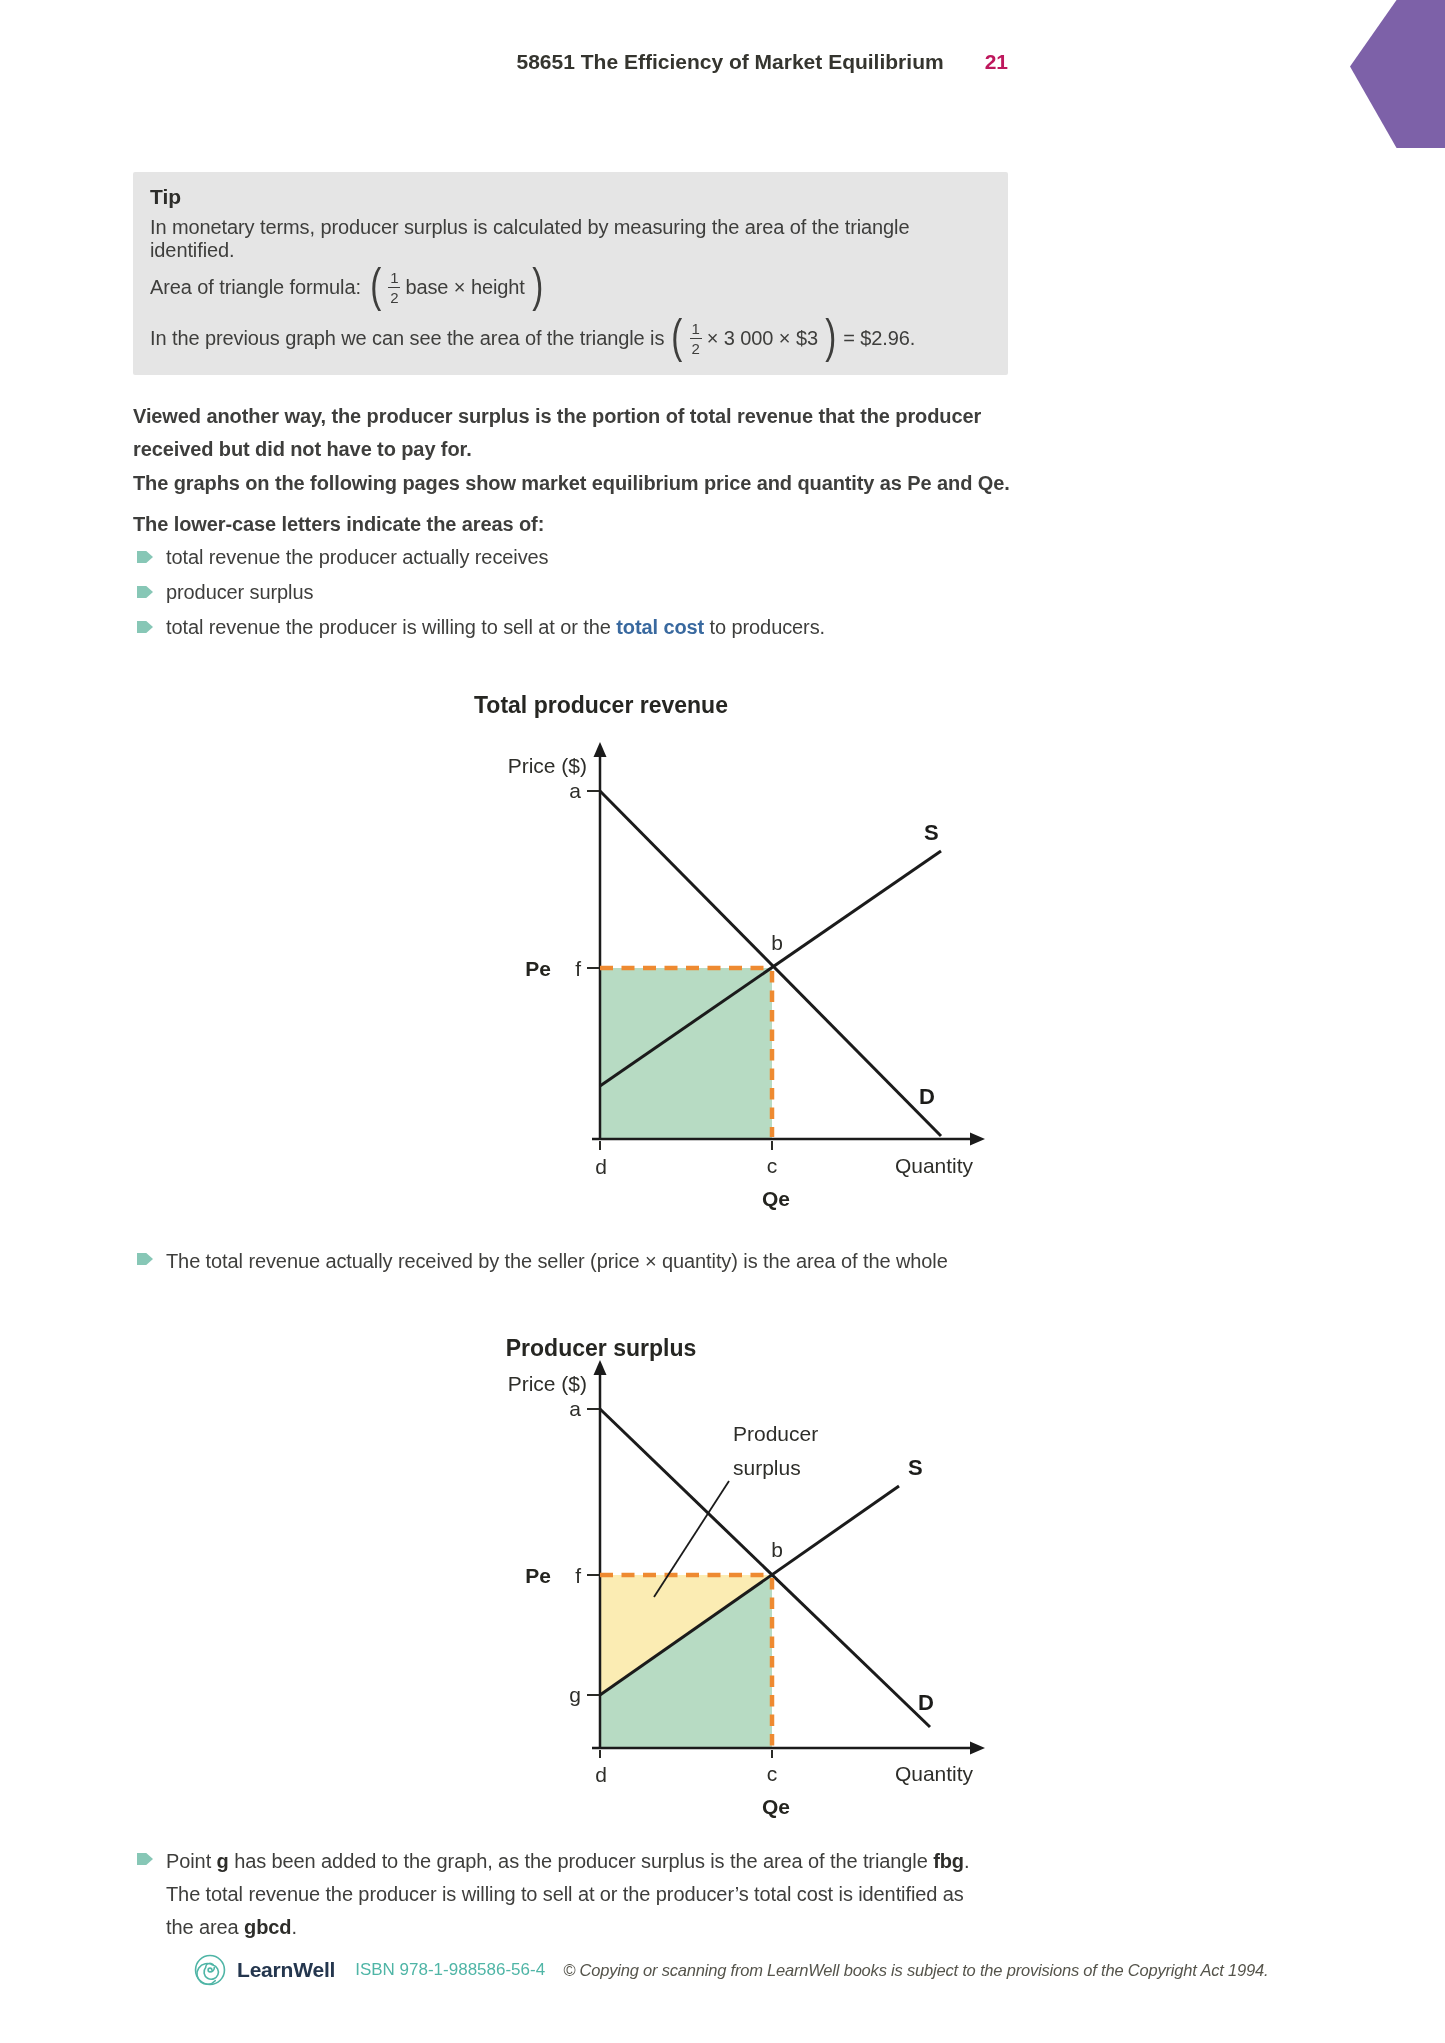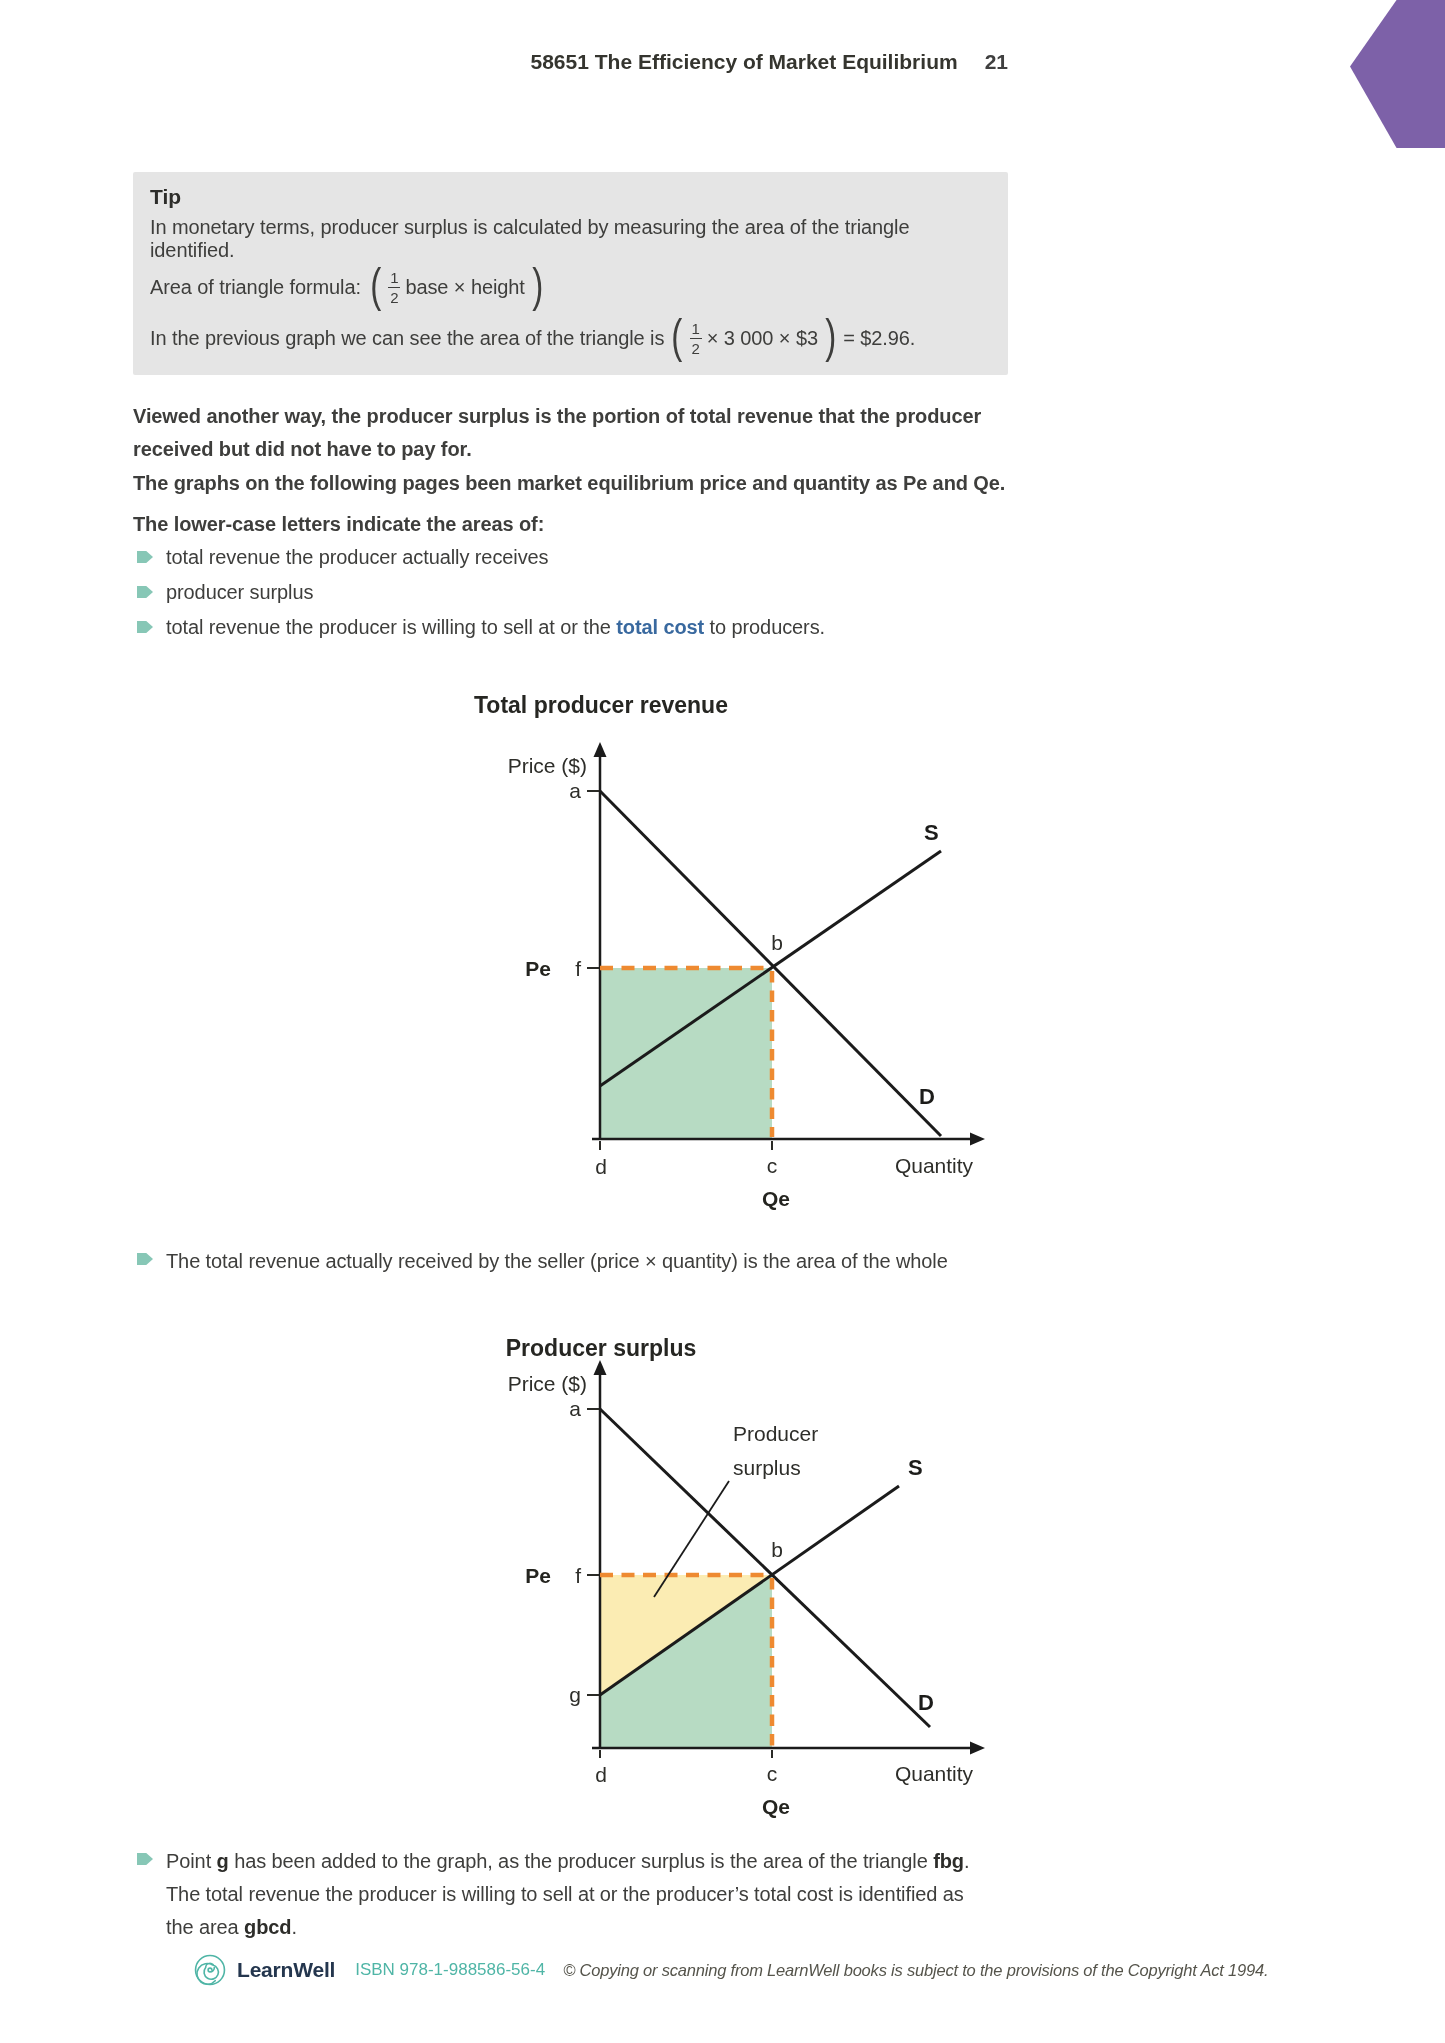--- a/index.html
+++ b/index.html
@@ -4,21 +4,21 @@
 <style>
   html,body{margin:0;padding:0;background:#ffffff;}
   .page{
     position:relative;width:1445px;height:2043px;background:#ffffff;
     font-family:"Liberation Sans",sans-serif;color:#3e3e3c;overflow:hidden;
   }
   .abs{position:absolute;}
 
   
   .header-row{left:133px;top:50px;width:875px;text-align:right;font-size:21px;font-weight:600;color:#35352f;}
-  .page-num{font-weight:700;margin-left:27px;color:#404040;}
+  .page-num{font-weight:700;margin-left:41px;color:#be185d;}
   .corner{right:0;top:0;width:95px;height:148px;background:#7D61A8;
     -webkit-clip-path:polygon(49% 0,0 45%,49% 100%,100% 100%,100% 0);
     clip-path:polygon(49% 0,0 45%,49% 100%,100% 100%,100% 0);}
 
   
   .tip-box{left:133px;top:172px;width:875px;height:203px;background:#e5e5e5;border-radius:2px;
     box-sizing:border-box;padding:13px 10px 0 17px;}
   .tip-heading{font-size:21px;font-weight:700;color:#2d2d2a;}
   .tip-line{font-size:20px;margin-top:7px;color:#3e3e3c;letter-spacing:-0.1px;}
   .math-row{display:flex;align-items:center;height:51px;font-size:20px;color:#3e3e3c;letter-spacing:-0.1px;}
@@ -89,21 +89,21 @@
       <span>× 3 000 × $3</span>
       <span class="bp mgap-s">)</span>
       <span class="mgap-s">= $2.96.</span>
     </div>
   </div>
 
   <div class="abs para" style="left:133px;top:400px;width:900px;">
     <div>Viewed another way, the producer surplus is the portion of total revenue that the producer</div>
     <div>received but did not have to pay for.</div>
   </div>
-  <div class="abs para" style="left:133px;top:467px;width:900px;">The graphs on the following pages been market equilibrium price and quantity as Pe and Qe.</div>
+  <div class="abs para" style="left:133px;top:467px;width:900px;">The graphs on the following pages show market equilibrium price and quantity as Pe and Qe.</div>
   <div class="abs para" style="left:133px;top:508px;width:900px;">The lower-case letters indicate the areas of:</div>
 
   <div class="abs" style="left:137px;top:543px;width:890px;">
     <div class="bullet-item">
       <span class="bullet-arrow"></span>
       <span class="bullet-text">total revenue the producer actually receives</span>
     </div>
     <div class="bullet-item">
       <span class="bullet-arrow"></span>
       <span class="bullet-text">producer surplus</span>

